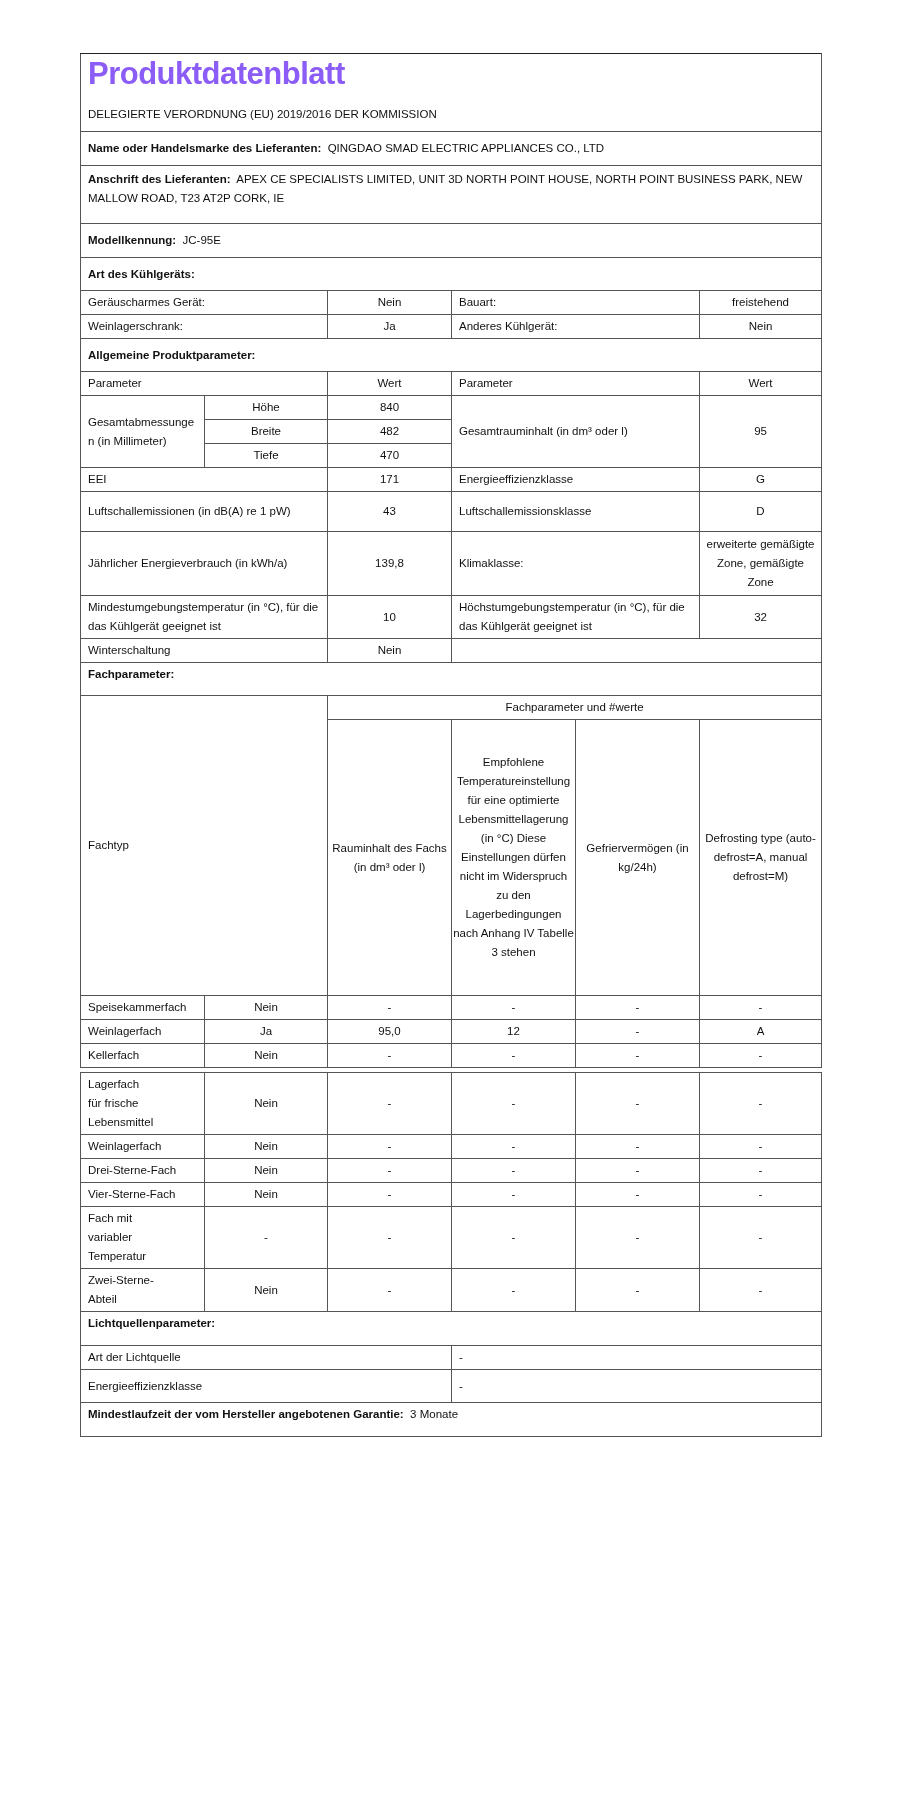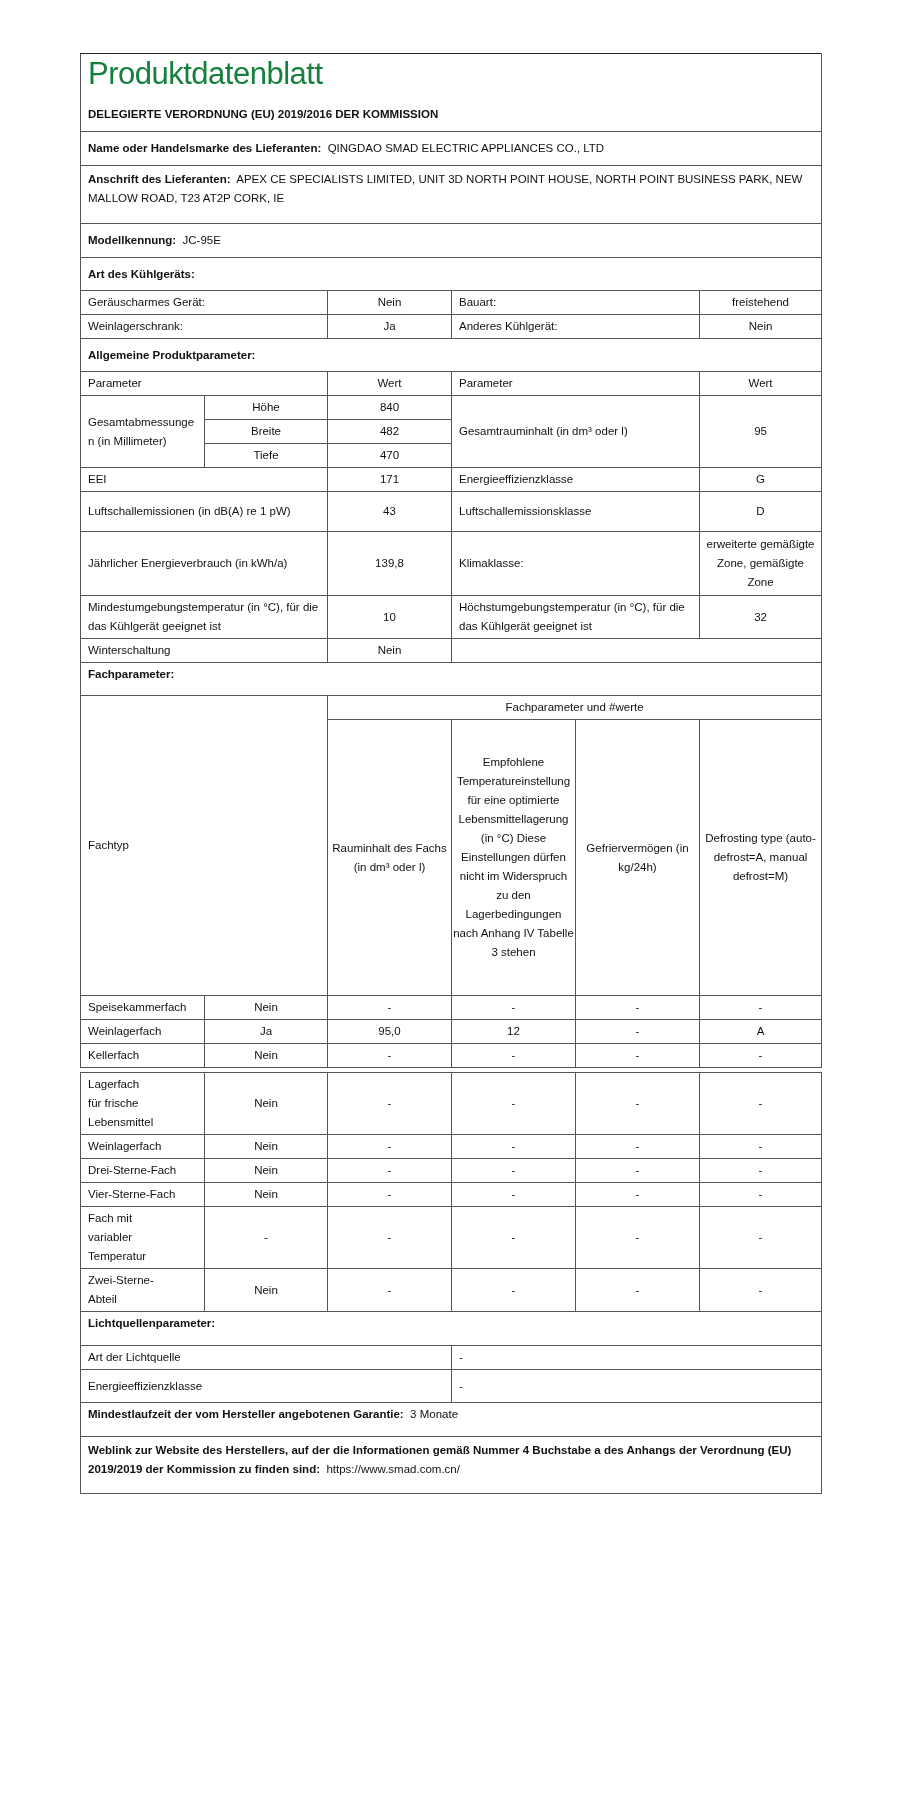--- a/index.html
+++ b/index.html
@@ -5,22 +5,22 @@
   html, body { margin:0; padding:0; background:#ffffff; }
   body { width:902px; height:1816px; position:relative; overflow:hidden;
          font-family:"Liberation Sans", "DejaVu Sans", sans-serif; color:#111; }
   .sheet { position:absolute; left:80px; top:53px; width:741px; }
   table { border-collapse:collapse; width:741px; table-layout:fixed; }
   td { border:1px solid #555; font-size:11.5px; line-height:19px; padding:2px 7px;
        vertical-align:middle; word-wrap:break-word; overflow:hidden; }
   .c { text-align:center; padding:2px 3px; }
   .b { font-weight:bold; }
   .title-cell { padding:2px 7px 6px 7px; border-top:1.5px solid #222; border-bottom:none; }
-  .title { font-size:31px; font-weight:normal; color:#15803d; line-height:36px; letter-spacing:-0.5px; }
-  .sub { border-top:none;font-weight:bold; }
+  .title { font-size:31px; font-weight:bold; color:#8b5cf6; line-height:36px; letter-spacing:-0.5px; }
+  .sub { border-top:none; }
   .tbl-outline { border:1.5px solid #222; }
   .gap { height:4px; }
   .h27 { height:22px; }
   .tall { height:276px; }
 </style>
 </head>
 <body>
 
 <div class="sheet">
 
@@ -238,21 +238,15 @@
     <tr style="height:33px">
       <td colspan="3">Energieeffizienzklasse</td>
       <td colspan="3">-</td>
     </tr>
     <tr>
       <td colspan="6" style="height:29px; vertical-align:top">
         <span class="b">Mindestlaufzeit der vom Hersteller angebotenen Garantie:</span>&nbsp;
         <span>3 Monate</span>
       </td>
     </tr>
-    <tr>
-      <td colspan="6" style="height:50px; vertical-align:top; padding-top:4px">
-        <span class="b">Weblink zur Website des Herstellers, auf der die Informationen gemäß Nummer 4 Buchstabe a des Anhangs der Verordnung (EU) 2019/2019 der Kommission zu finden sind:</span>&nbsp;
-        <span>https://www.smad.com.cn/</span>
-      </td>
-    </tr>
   </tbody>
     </table>
 </div>
 
 </body></html>

